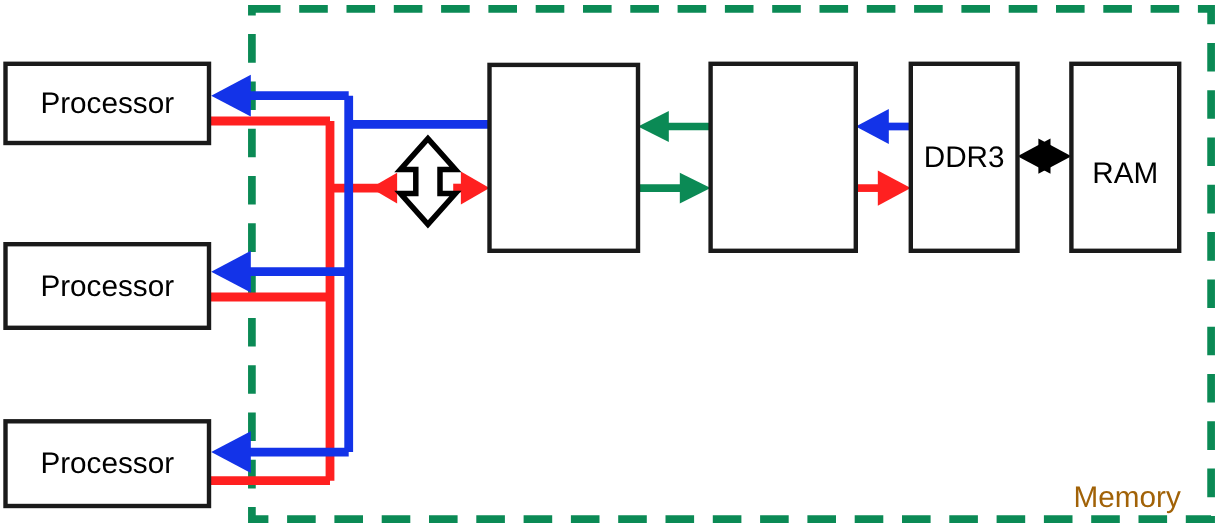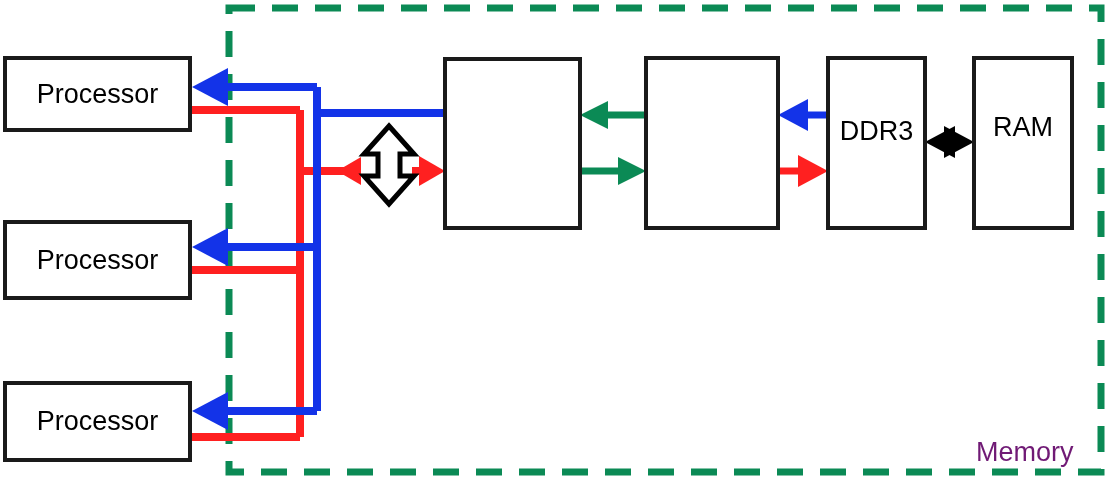--- a/index.html
+++ b/index.html
@@ -5,21 +5,21 @@
   html,body{margin:0;padding:0;background:#ffffff;}
   body{font-family:"Liberation Sans",sans-serif;}
   #stage{position:relative;width:1110px;height:479px;background:#fff;overflow:hidden;}
   #stage svg{position:absolute;left:0;top:0;}
   .boxlabel{
     position:absolute;display:flex;align-items:center;justify-content:center;
     text-align:center;line-height:1.12;color:#000;pointer-events:none;
     font-family:"Liberation Sans",sans-serif;
   }
   .memlabel{
-    position:absolute;color:#701a75;font-family:"Liberation Sans",sans-serif;
+    position:absolute;color:#a16207;font-family:"Liberation Sans",sans-serif;
     font-size:27px;white-space:nowrap;
   }
 </style>
 </head>
 <body>
 
 <div id="stage">
 
   <svg width="1110" height="479" viewBox="0 0 1110 479">
 
@@ -92,19 +92,19 @@
   </svg>
 
   <div class="boxlabel" style="left:5px;top:58px;width:185px;height:72px;font-size:27px;">Processor</div>
 
   <div class="boxlabel" style="left:5px;top:222px;width:185px;height:76px;font-size:27px;">Processor</div>
 
   <div class="boxlabel" style="left:5px;top:383px;width:185px;height:77px;font-size:27px;">Processor</div>
 
 
 
-  <div class="boxlabel" style="left:828px;top:46px;width:97px;height:170px;font-size:27px;">DDR3</div>
+  <div class="boxlabel" style="left:828px;top:58px;width:97px;height:170px;font-size:27px;">DDR3</div>
 
-  <div class="boxlabel" style="left:974px;top:42px;width:98px;height:170px;font-size:27px;">RAM</div>
+  <div class="boxlabel" style="left:974px;top:72px;width:98px;height:170px;font-size:27px;">RAM</div>
 
   <div class="memlabel" style="left:976px;top:437px;">Memory</div>
 
 </div>
 
 </body></html>

